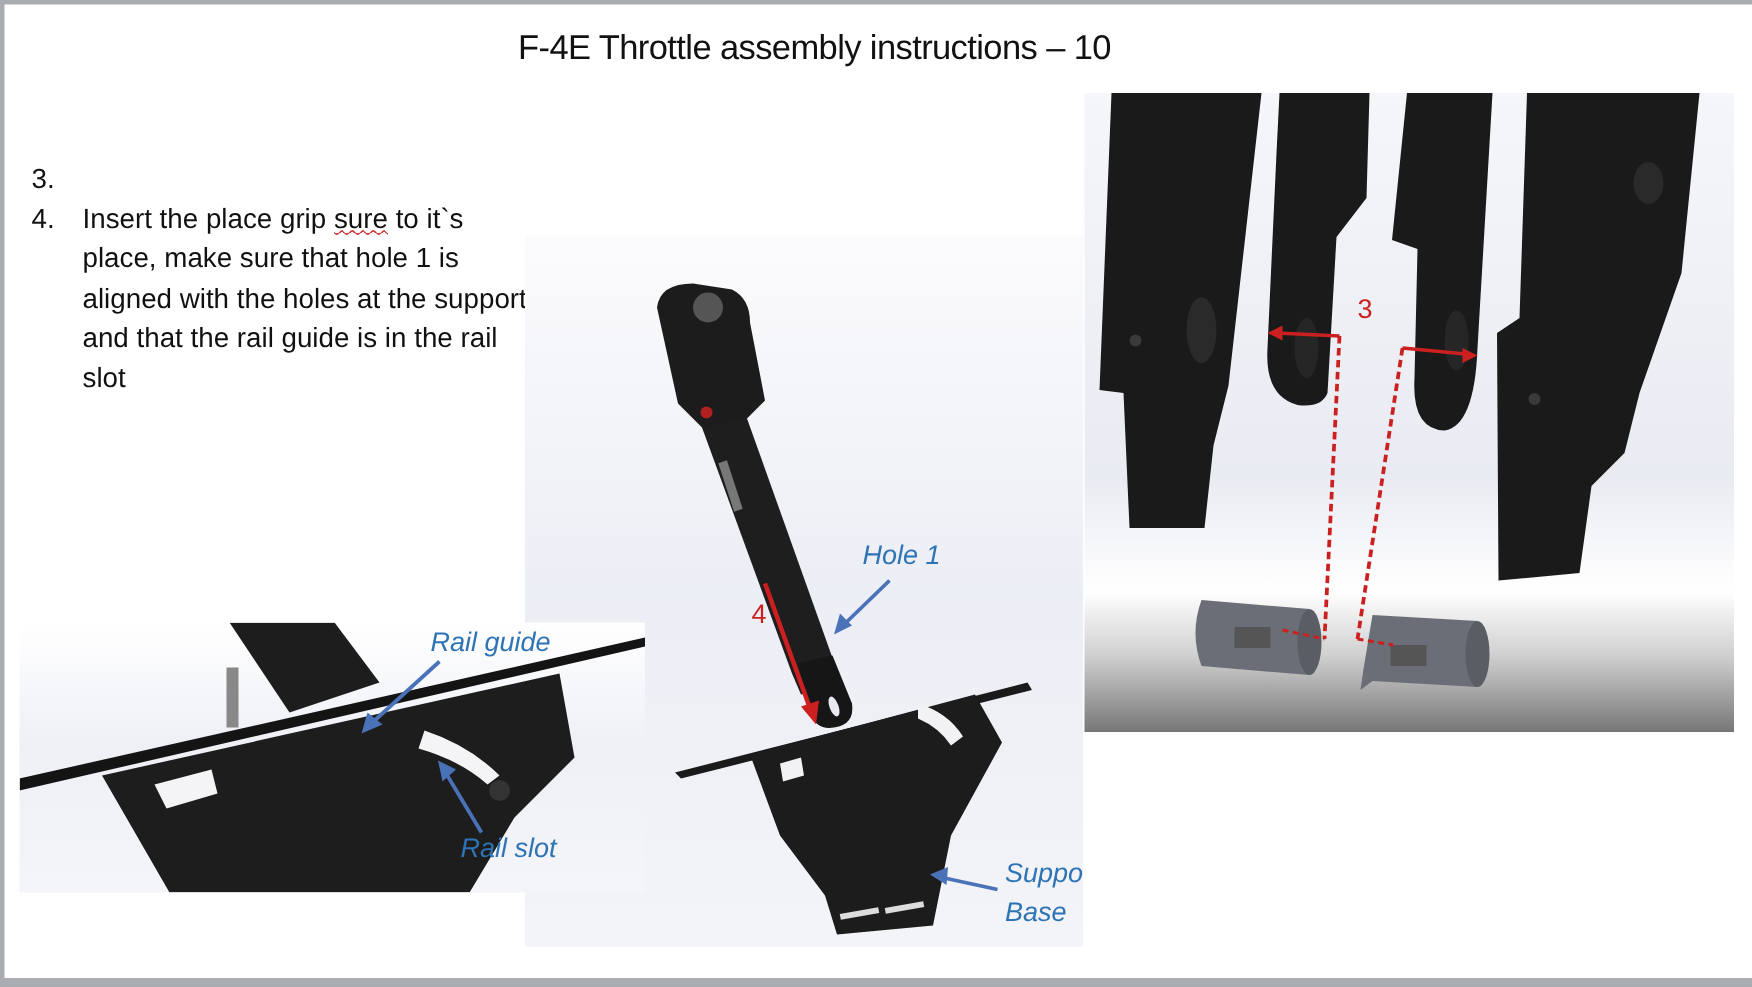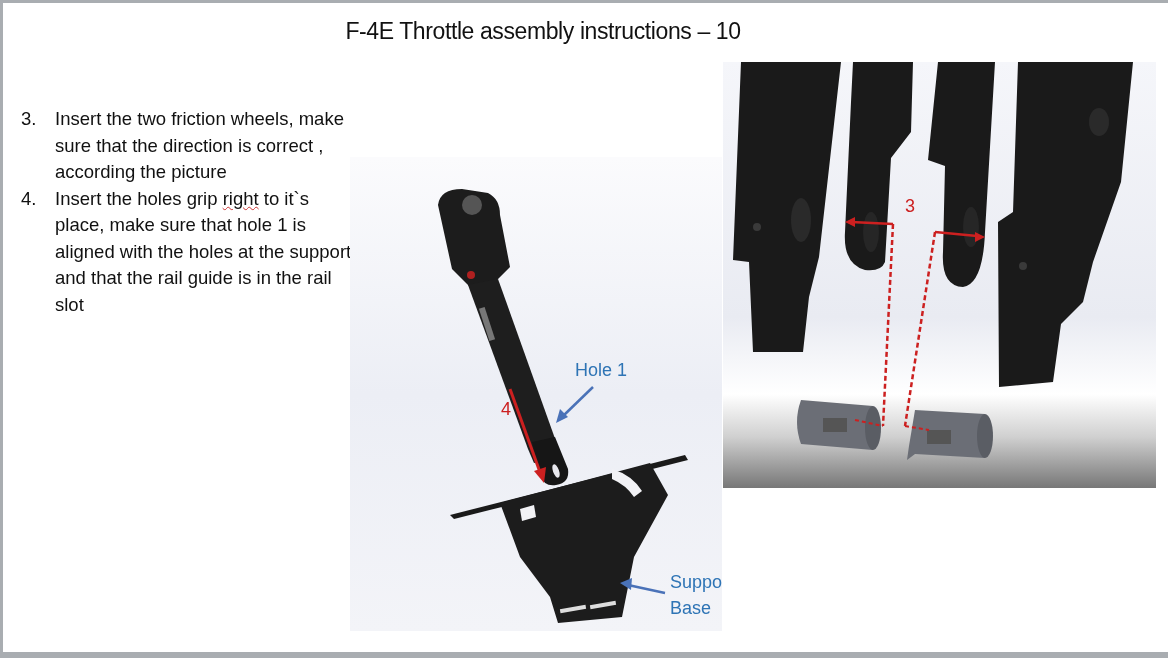--- a/index.html
+++ b/index.html
@@ -14,40 +14,39 @@
   .step .txt { flex:1; }
   .spell { text-decoration: underline wavy #c33; text-decoration-thickness:1px; }
   .panel { position:absolute; overflow:hidden; }
   .p-left { left:10px; top:412px; width:417px; height:180px;
             background:linear-gradient(180deg,#ffffff 0%,#eef0f6 45%,#f4f5f9 100%); }
   .p-center { left:347px; top:154px; width:372px; height:474px;
               background:linear-gradient(180deg,#fbfbfd 0%,#eceef5 50%,#f3f4f8 100%); }
   .p-right { left:720px; top:59px; width:433px; height:426px;
              background:linear-gradient(180deg,#f5f6fa 0%,#e9ebf2 60%,#ffffff 78%,#d0d0d0 88%,#777 100%); }
   .panel svg { position:absolute; left:0; top:0; }
-  .label { position:absolute; color:#2e74b5; font-size:18px; line-height:22px; }
+  .label { position:absolute; color:#2e74b5; font-size:18px; line-height:22px;font-style:italic; }
   .label-red { position:absolute; color:#cc2020; font-size:18px; }
 </style>
 </head>
 <body>
 
 <div class="slide">
 
   <div class="title">
     <div>F-4E Throttle assembly instructions – 10</div>
   </div>
 
   <div class="steps">
     <div class="step">
       <span class="num">3.</span>
-      <span class="txt">Insert the two friction wheels, make sure that the direction is correct , according the picture</span>
     </div>
     <div class="step">
       <span class="num">4.</span>
-      <span class="txt"><span>Insert the holes grip </span><span class="spell">right</span><span> to it`s place, make sure that hole 1 is aligned with the holes at the supports and that the rail guide is in the rail slot</span></span>
+      <span class="txt"><span>Insert the place grip </span><span class="spell">sure</span><span> to it`s place, make sure that hole 1 is aligned with the holes at the supports and that the rail guide is in the rail slot</span></span>
     </div>
   </div>
 
   <div class="panel p-center">
     <svg width="372" height="474" viewBox="0 0 372 474">
 
       <path d="M88 48 Q90 32 112 32 L138 36 Q150 42 150 58 L160 110 L145 125 L120 130 L102 112 Z" fill="#1c1c1c"></path>
       <circle cx="122" cy="48" r="10" fill="#555"></circle>
       <circle cx="121" cy="118" r="4" fill="#b02020"></circle>
 
@@ -71,20 +70,39 @@
 
       <line x1="315" y1="436" x2="278" y2="428" stroke="#4a72b8" stroke-width="2.5"></line>
       <polygon points="270,426 282,421 281,433" fill="#4a72b8"></polygon>
     </svg>
     <div class="label" style="left:225px;top:202px;">Hole 1</div>
     <div class="label-red" style="left:151px;top:242px;">4</div>
     <div class="label" style="left:320px;top:414px;">Support</div>
     <div class="label" style="left:320px;top:440px;">Base</div>
   </div>
 
+  <div class="panel p-left">
+    <svg width="417" height="180" viewBox="0 0 417 180">
+      <path d="M140 0 L210 0 L240 40 L180 60 Z" fill="#1d1d1d"></path>
+      <rect x="138" y="30" width="8" height="40" fill="#888"></rect>
+      <path d="M0 104 L417 10 L417 16 L0 112 Z" fill="#141414"></path>
+      <path d="M55 102 L360 34 L370 90 L330 130 L300 180 L100 180 Z" fill="#1d1d1d"></path>
+      <path d="M270 72 Q300 82 320 102 L312 108 Q294 92 266 84 Z" fill="#f4f4f7"></path>
+      <path d="M90 108 L128 98 L132 114 L98 124 Z" fill="#f4f4f7"></path>
+      <circle cx="320" cy="112" r="7" fill="#333"></circle>
+    </svg>
+    <div class="label" style="left:274px;top:2px;">Rail guide</div>
+    <svg width="417" height="180" viewBox="0 0 417 180">
+      <line x1="280" y1="26" x2="236" y2="66" stroke="#4a72b8" stroke-width="2.5"></line>
+      <polygon points="228,74 232,60 242,68" fill="#4a72b8"></polygon>
+      <line x1="308" y1="140" x2="284" y2="100" stroke="#4a72b8" stroke-width="2.5"></line>
+      <polygon points="279,92 291,98 282,106" fill="#4a72b8"></polygon>
+    </svg>
+    <div class="label" style="left:294px;top:139px;">Rail slot</div>
+  </div>
 
   <div class="panel p-right">
     <svg width="433" height="426" viewBox="0 0 433 426">
 
       <path d="M18 0 L118 0 L96 195 L86 235 L80 290 L30 290 L26 200 L10 198 Z" fill="#1a1a1a"></path>
       <ellipse cx="78" cy="158" rx="10" ry="22" fill="#2a2a2a"></ellipse>
       <circle cx="34" cy="165" r="4" fill="#3a3a3a"></circle>
 
       <path d="M130 0 L190 0 L188 70 L168 96 L162 200 Q158 210 142 208 Q120 202 122 170 L128 40 Z" fill="#1a1a1a"></path>
       <ellipse cx="148" cy="170" rx="8" ry="20" fill="#262626"></ellipse>

